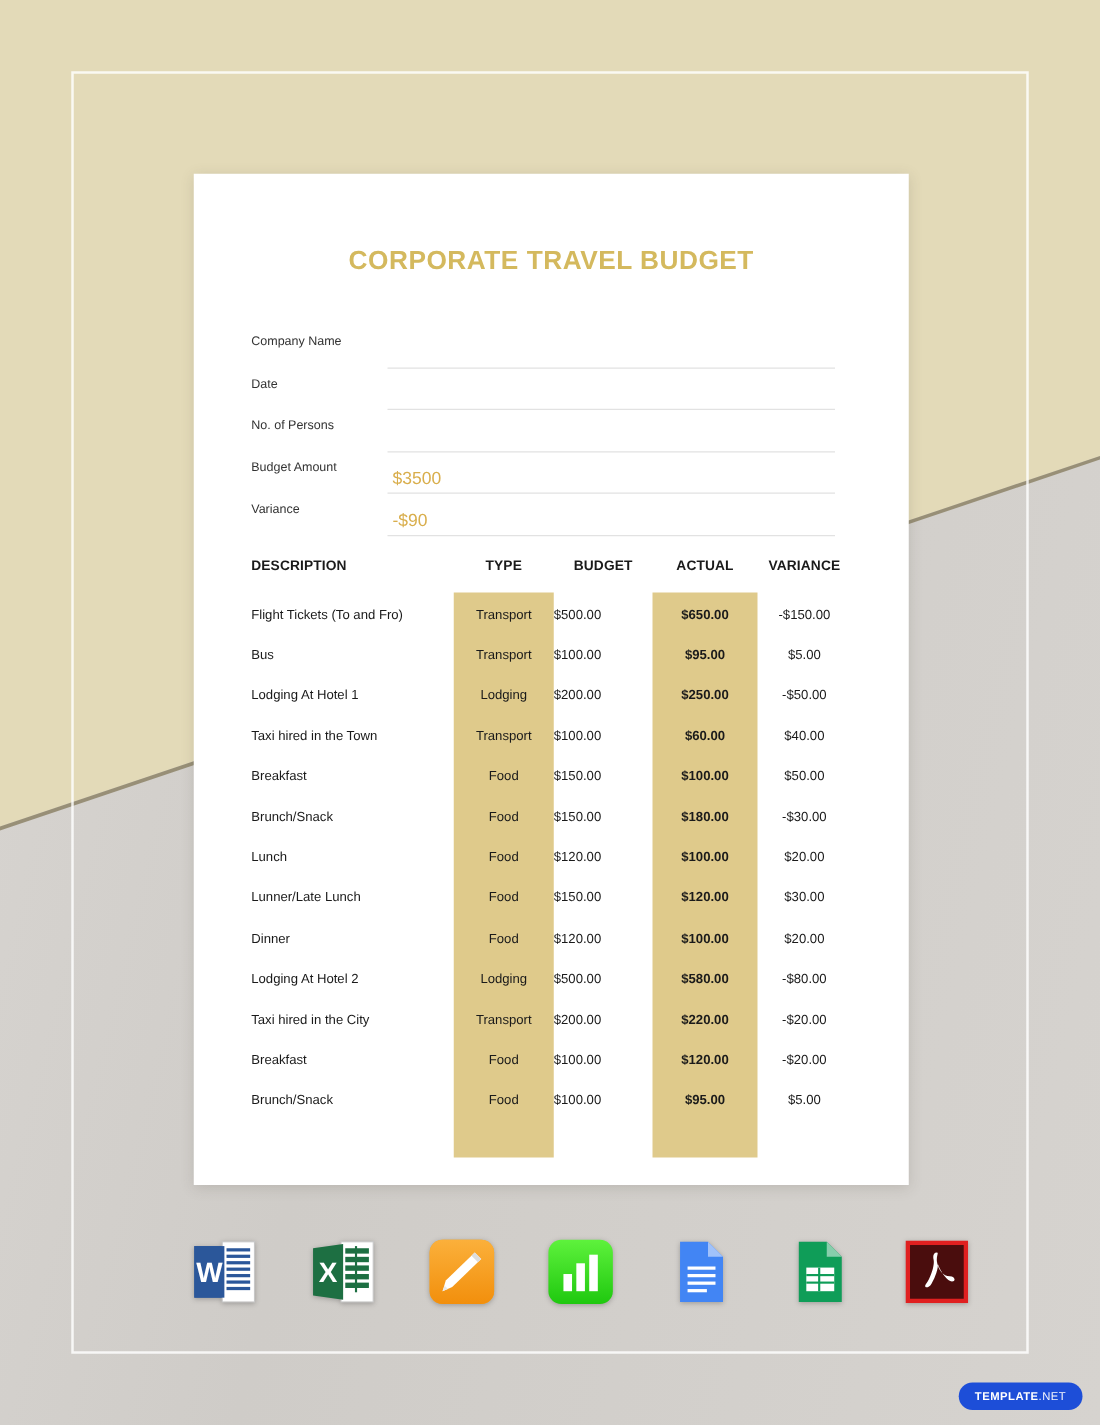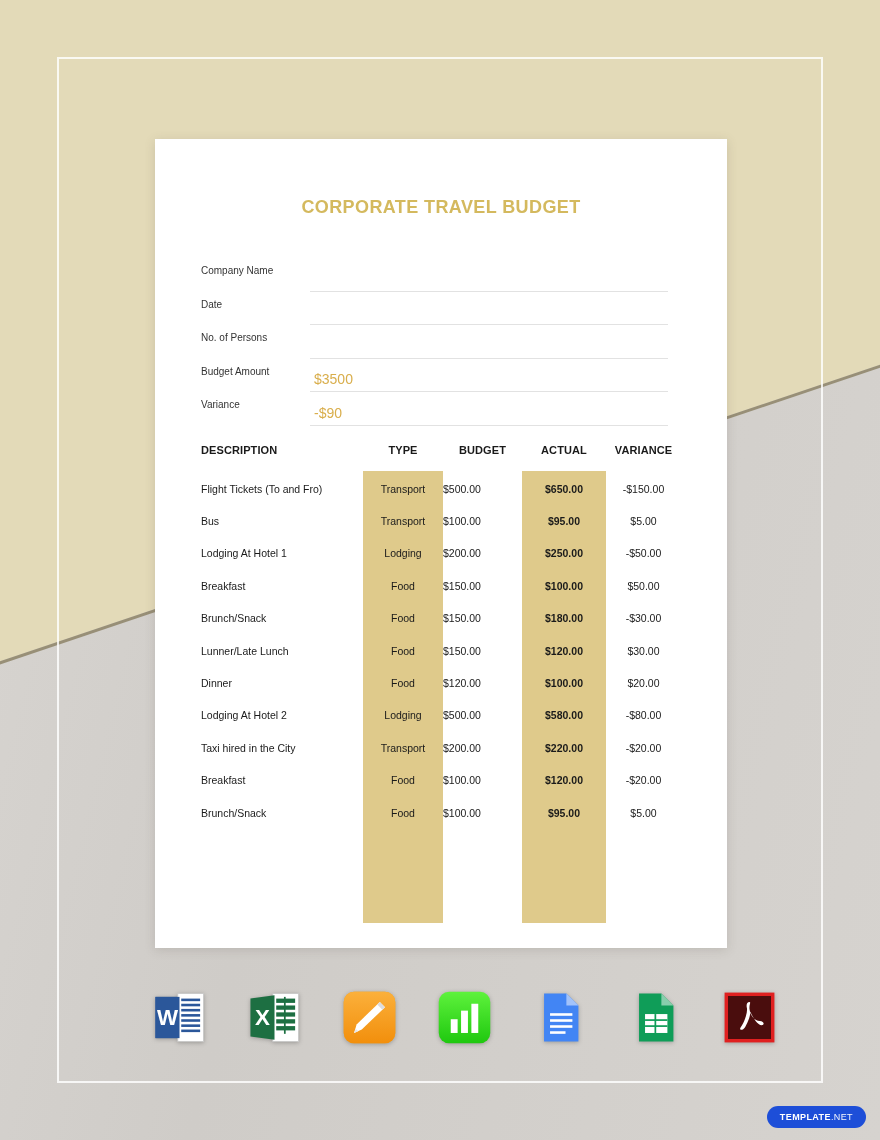--- a/index.html
+++ b/index.html
@@ -43,21 +43,21 @@
     left:155px; top:139px;
     width:572px; height:809px;
     background:#ffffff;
     box-shadow:0 2px 10px rgba(90,85,70,.18);
   }
   .doc-inner { padding:0 46px; }
 
   .doc-title {
     margin-top:58px;
     text-align:center;
-    font-size:18px;
+    font-size:21px;
     font-weight:bold;
     letter-spacing:.4px;
     color:#d4b95e;
   }
 
   
   .form-block { margin-top:40px; padding-left:0px; }
   .form-row {
     position:relative;
     height:33.5px;
@@ -237,32 +237,46 @@
                 <td class="c-var">$5.00</td>
               </tr>
               <tr>
                 <td class="c-desc">Lodging At Hotel 1</td>
                 <td class="c-type">Lodging</td>
                 <td class="c-budget">$200.00</td>
                 <td class="c-actual">$250.00</td>
                 <td class="c-var">-$50.00</td>
               </tr>
               <tr>
+                <td class="c-desc">Taxi hired in the Town</td>
+                <td class="c-type">Transport</td>
+                <td class="c-budget">$100.00</td>
+                <td class="c-actual">$60.00</td>
+                <td class="c-var">$40.00</td>
+              </tr>
+              <tr>
                 <td class="c-desc">Breakfast</td>
                 <td class="c-type">Food</td>
                 <td class="c-budget">$150.00</td>
                 <td class="c-actual">$100.00</td>
                 <td class="c-var">$50.00</td>
               </tr>
               <tr>
                 <td class="c-desc">Brunch/Snack</td>
                 <td class="c-type">Food</td>
                 <td class="c-budget">$150.00</td>
                 <td class="c-actual">$180.00</td>
                 <td class="c-var">-$30.00</td>
+              </tr>
+              <tr>
+                <td class="c-desc">Lunch</td>
+                <td class="c-type">Food</td>
+                <td class="c-budget">$120.00</td>
+                <td class="c-actual">$100.00</td>
+                <td class="c-var">$20.00</td>
               </tr>
               <tr>
                 <td class="c-desc">Lunner/Late Lunch</td>
                 <td class="c-type">Food</td>
                 <td class="c-budget">$150.00</td>
                 <td class="c-actual">$120.00</td>
                 <td class="c-var">$30.00</td>
               </tr>
               <tr>
                 <td class="c-desc">Dinner</td>

